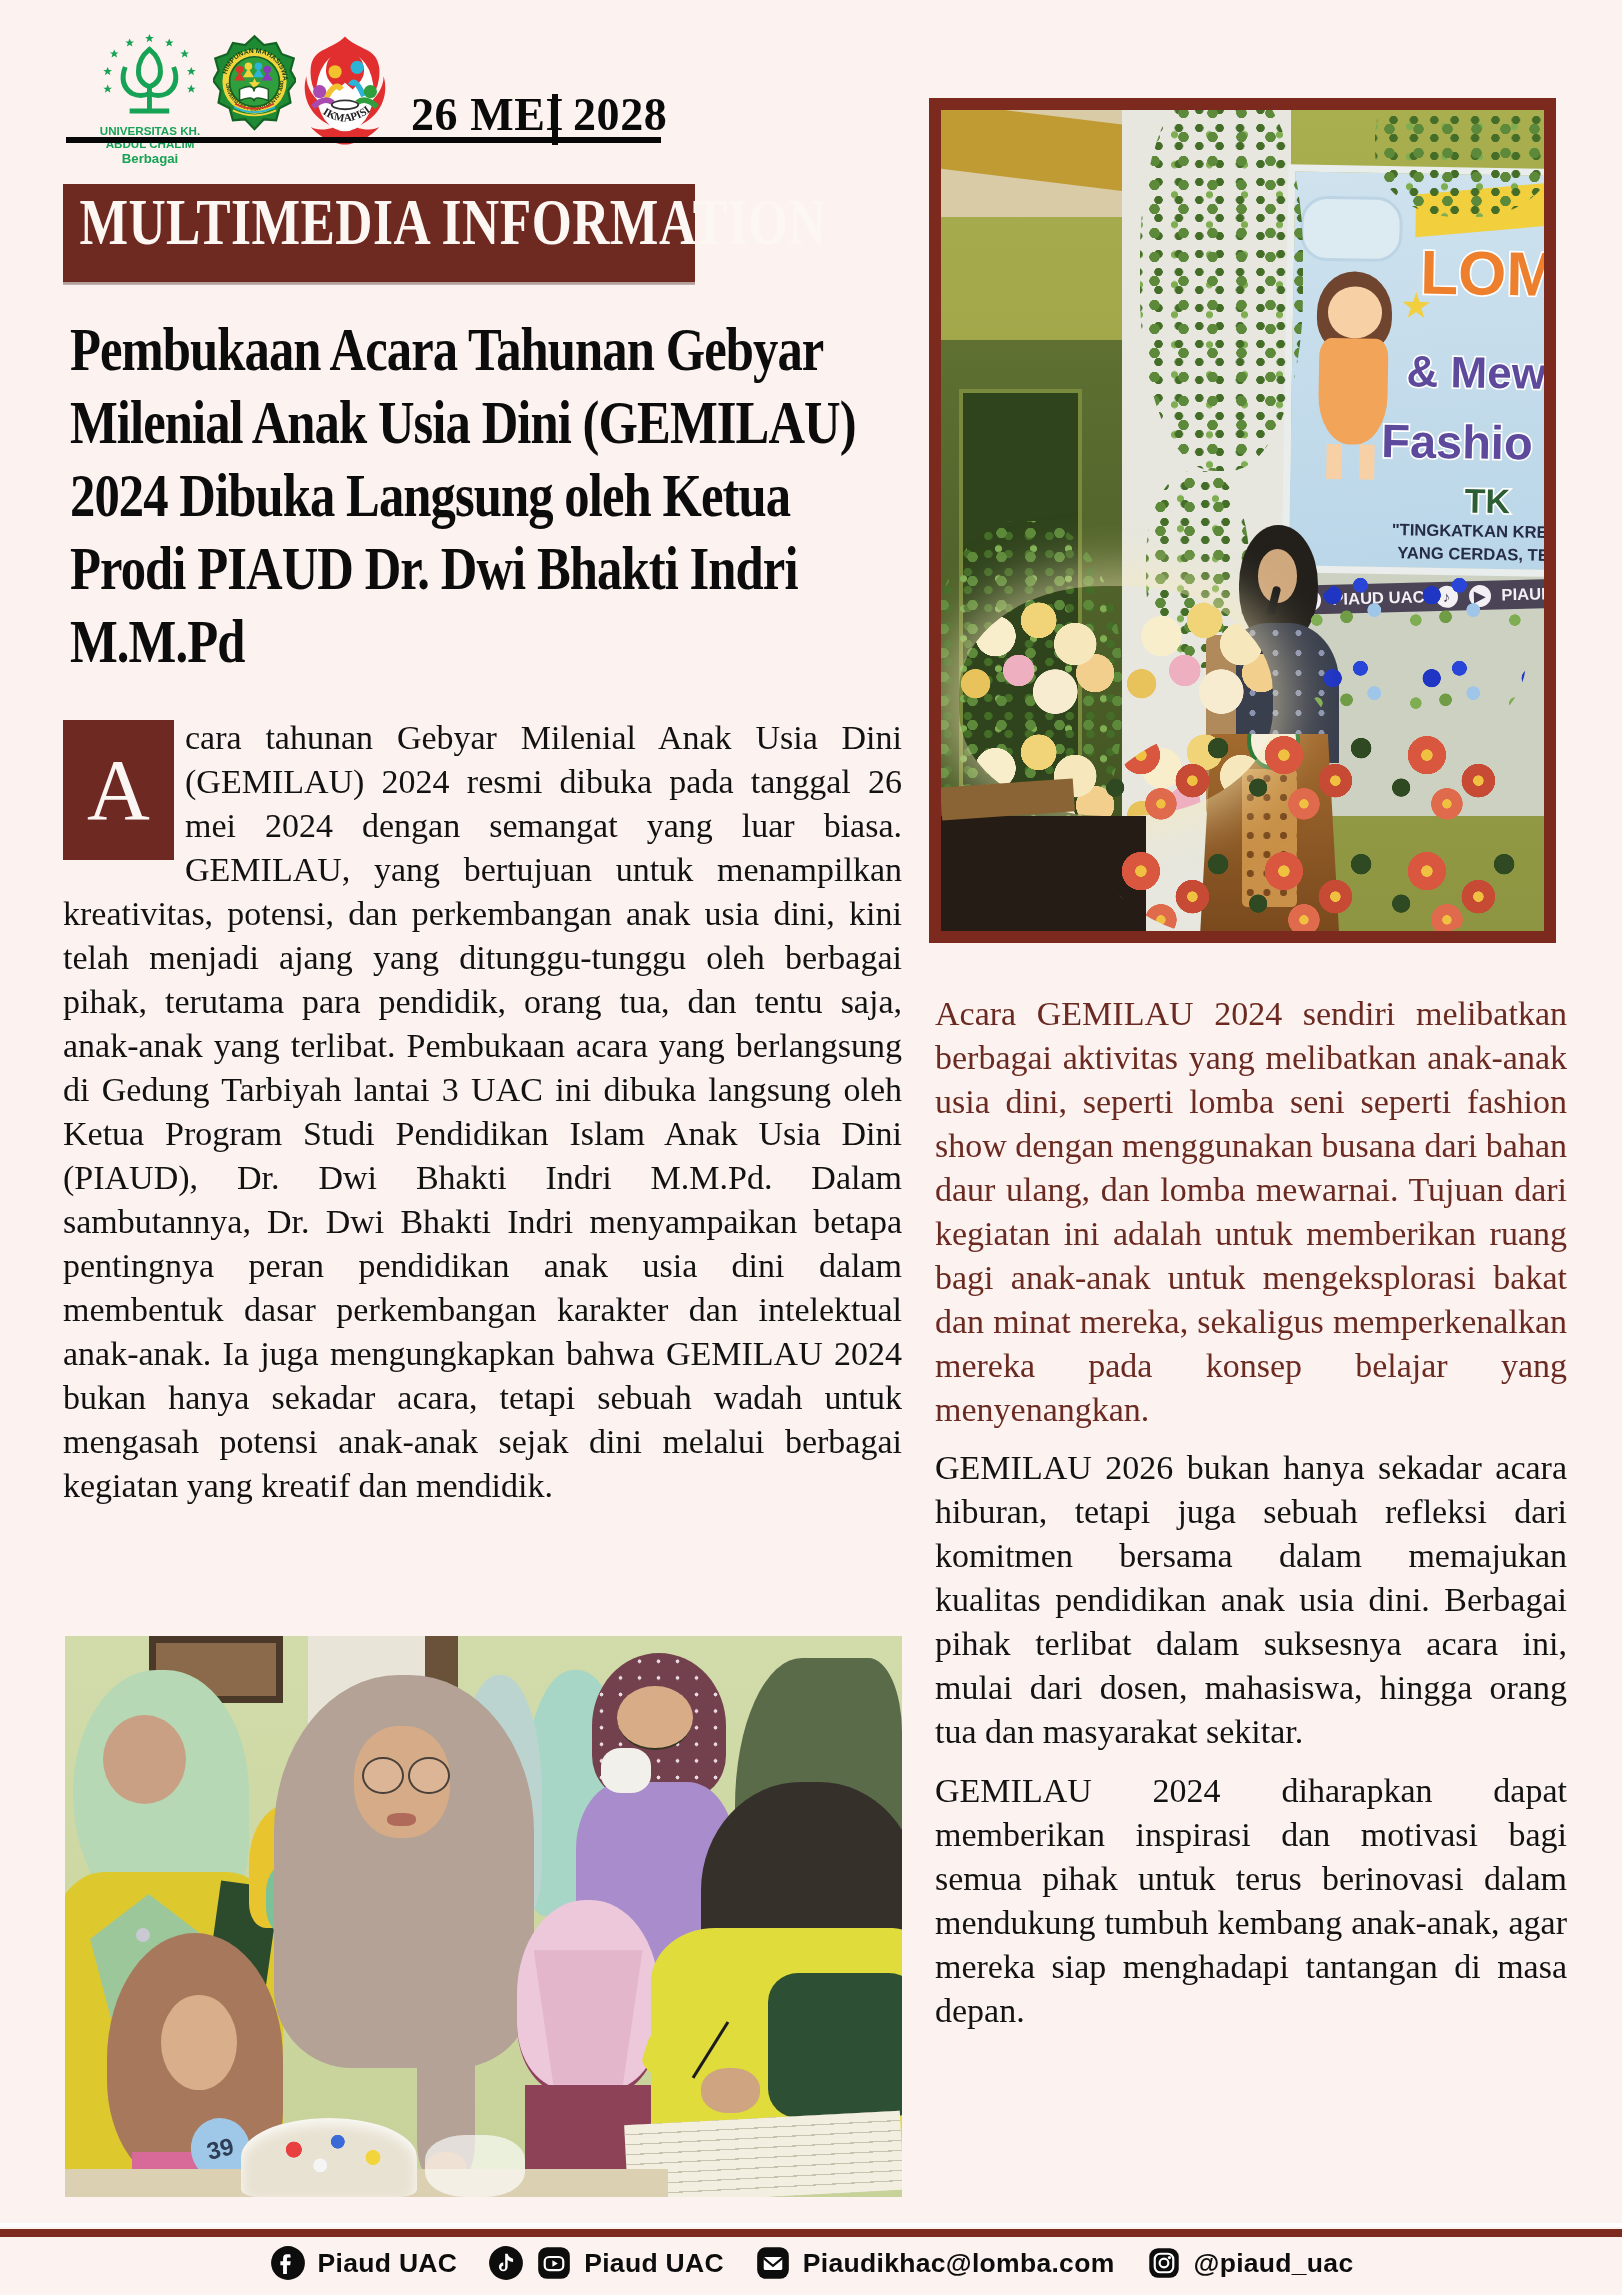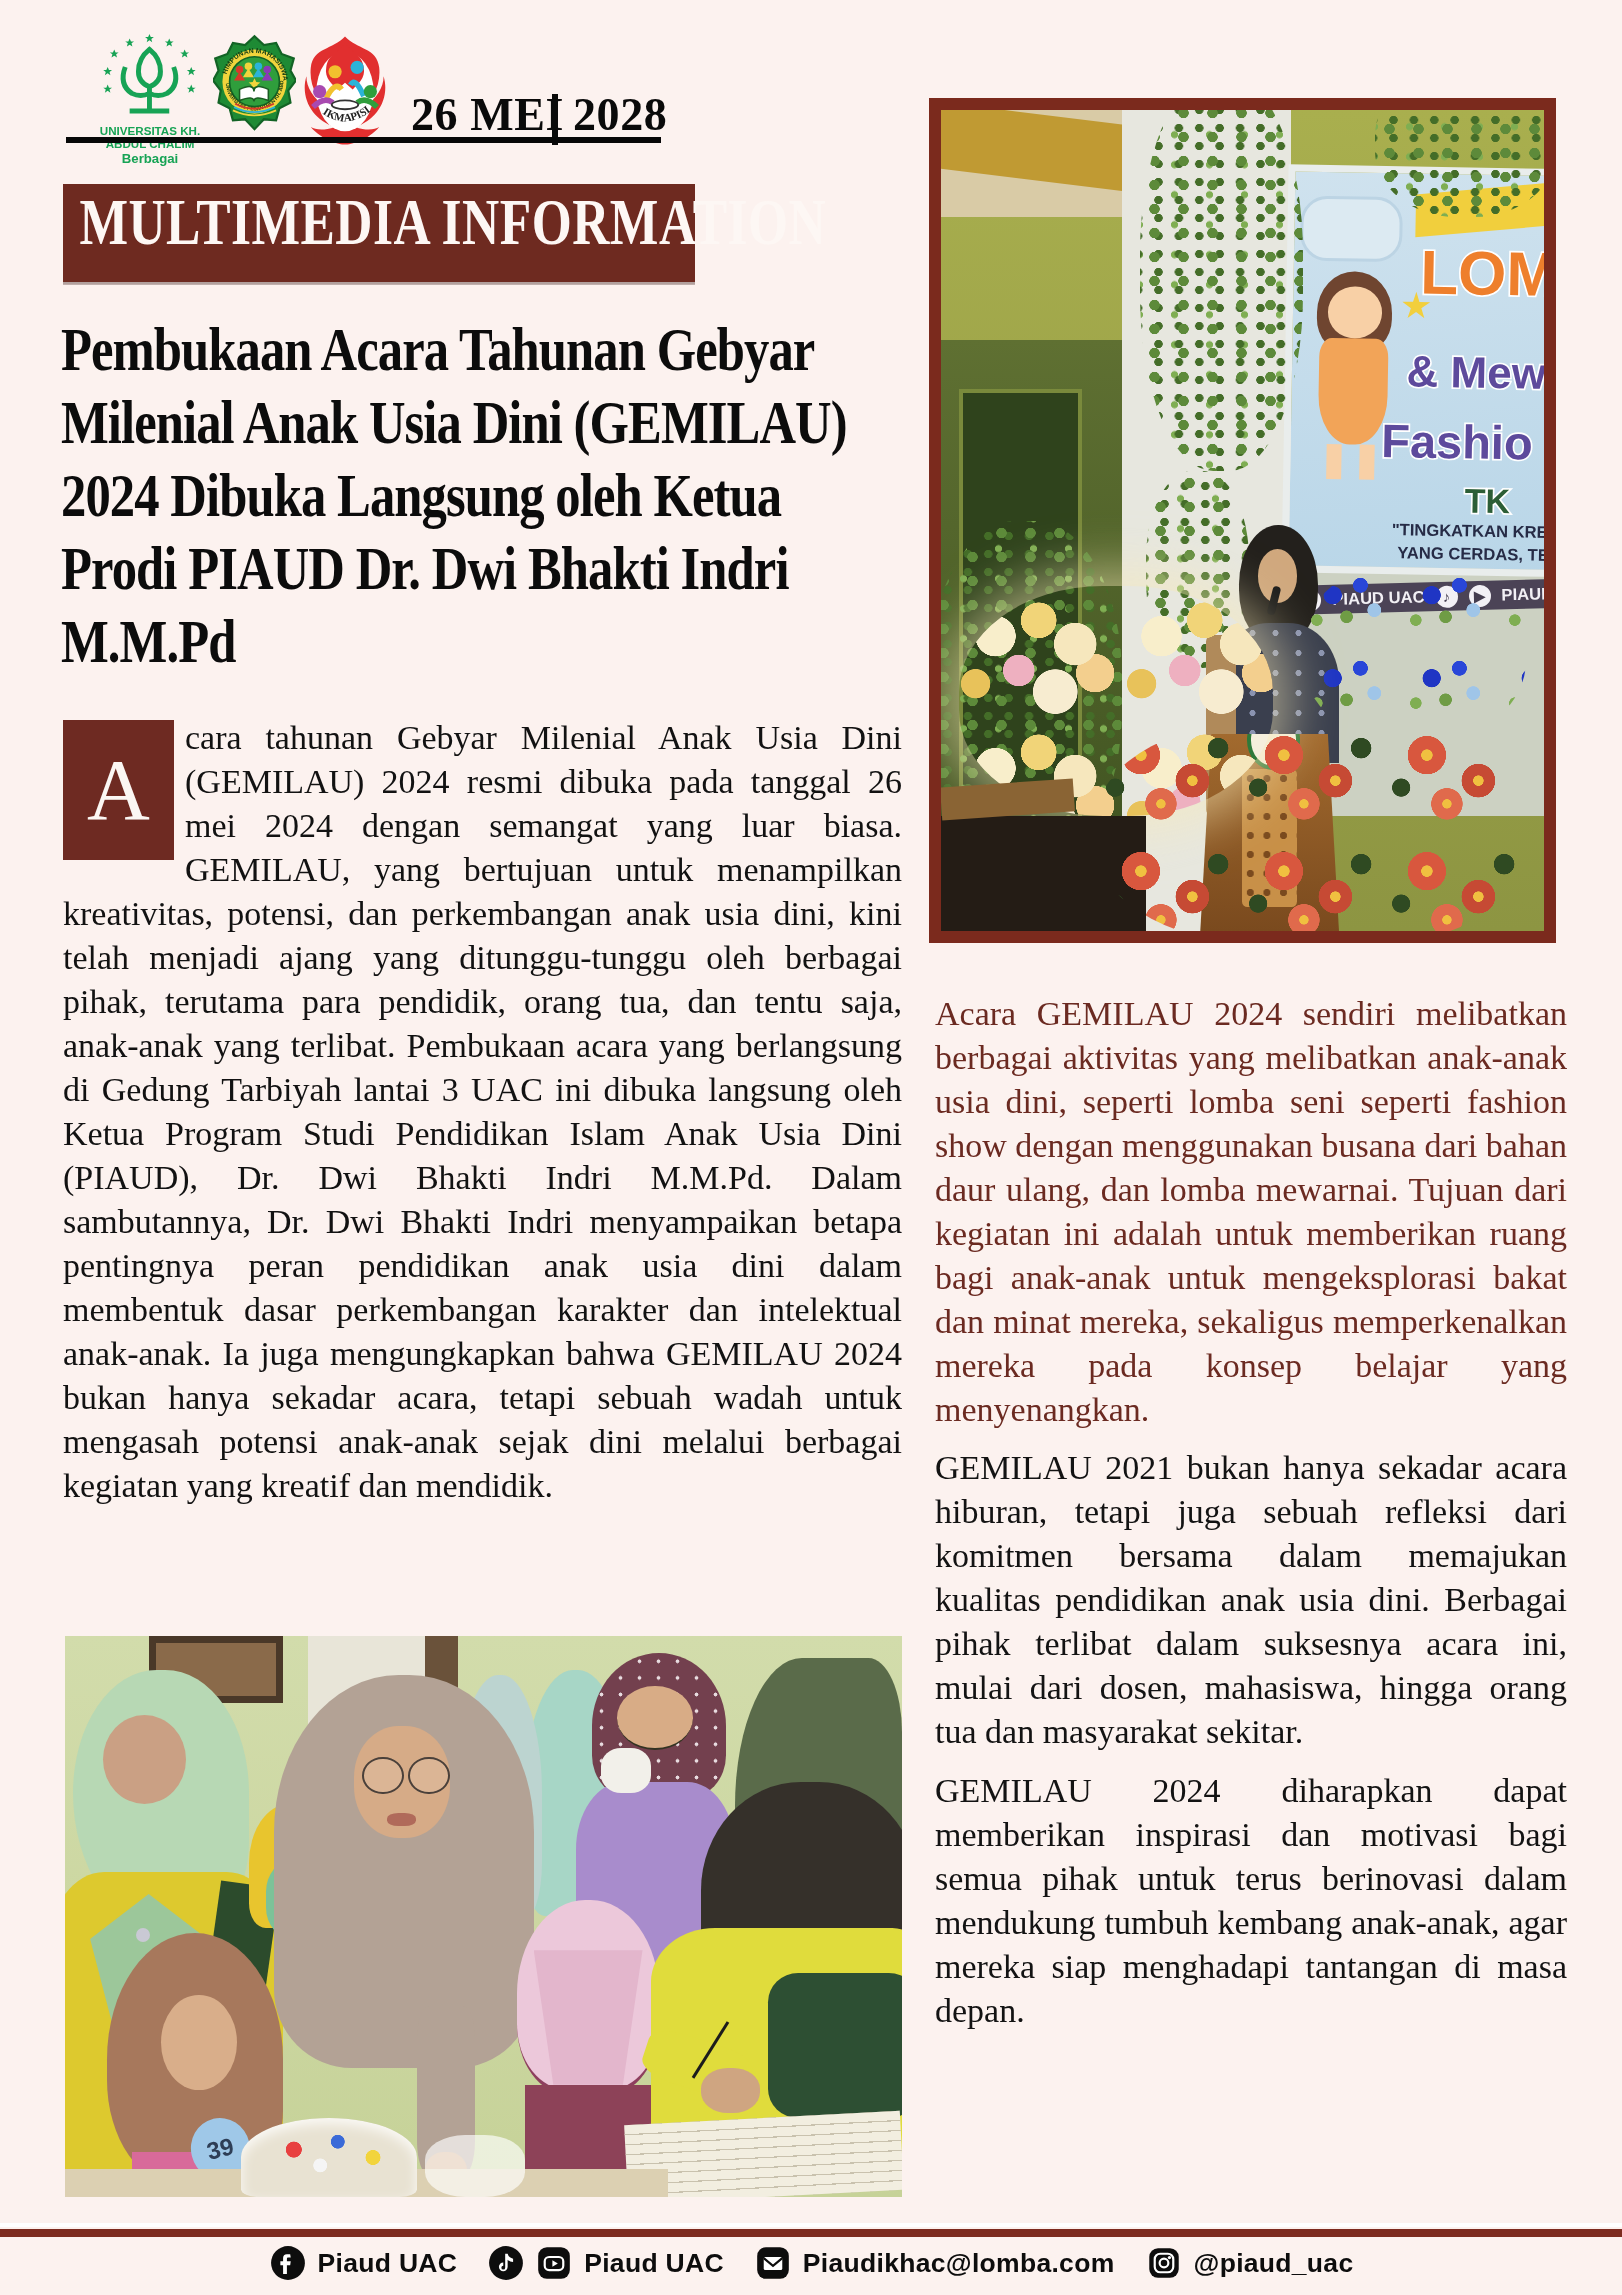--- a/index.html
+++ b/index.html
@@ -16,21 +16,21 @@
   .header-rule{height:6px;background:#070707;}
 
   
   .banner{left:63px;top:184px;width:632px;height:98px;background:#6e2a20;
           box-shadow:0 2.8px 0 rgba(40,10,5,.35);display:flex;align-items:flex-start;}
   .banner span{display:inline-block;color:#fdf7f4;font-weight:bold;font-size:66px;
                white-space:nowrap;transform:scaleX(.78);transform-origin:0 50%;
                padding-left:21px;letter-spacing:0.6px;}
 
   
-  .headline{left:61px;top:313px;width:861px;}
+  .headline{left:70px;top:313px;width:861px;}
   .headline div{font-size:61px;font-weight:bold;line-height:73px;letter-spacing:-1.1px;
                 white-space:nowrap;transform:scaleX(.83);transform-origin:0 50%;color:#0c0c0c;}
 
   
   .article{left:63px;top:716px;width:839px;font-size:34px;line-height:44px;
            text-align:justify;color:#121212;}
   .dropcap{float:left;width:111px;height:140px;background:#6e2a22;color:#fbf6f3;
            margin:4.4px 11px 7.7px 0;display:flex;align-items:center;justify-content:center;
            font-size:87px;font-weight:normal;}
 
@@ -256,21 +256,21 @@
     <div class="abs flowers-blue" style="left:60%;top:55%;width:37%;height:22%;"></div>
     <div class="abs foliage" style="left:-2%;top:50%;width:32%;height:42%;"></div>
     <div class="abs flowers-warm" style="left:3%;top:58%;width:52%;height:28%;box-shadow:0 0 50px 16.6px rgba(248,233,184,.55);"></div>
     <div class="abs" style="left:0;top:86%;width:34%;height:14%;background:#241c15;"></div>
     <div class="abs" style="left:0;top:82%;width:22%;height:4%;background:#8a6434;transform:rotate(-4deg);"></div>
     <div class="abs flowers-red" style="left:26%;top:74%;width:72%;height:28%;"></div>
   </div>
 
   <div class="abs rightcol">
     <p class="p-maroon">Acara GEMILAU 2024 sendiri melibatkan berbagai aktivitas yang melibatkan anak-anak usia dini, seperti lomba seni seperti fashion show dengan menggunakan busana dari bahan daur ulang, dan lomba mewarnai. Tujuan dari kegiatan ini adalah untuk memberikan ruang bagi anak-anak untuk mengeksplorasi bakat dan minat mereka, sekaligus memperkenalkan mereka pada konsep belajar yang menyenangkan.</p>
-    <p>GEMILAU 2021 bukan hanya sekadar acara hiburan, tetapi juga sebuah refleksi dari komitmen bersama dalam memajukan kualitas pendidikan anak usia dini. Berbagai pihak terlibat dalam suksesnya acara ini, mulai dari dosen, mahasiswa, hingga orang tua dan masyarakat sekitar.</p>
+    <p>GEMILAU 2026 bukan hanya sekadar acara hiburan, tetapi juga sebuah refleksi dari komitmen bersama dalam memajukan kualitas pendidikan anak usia dini. Berbagai pihak terlibat dalam suksesnya acara ini, mulai dari dosen, mahasiswa, hingga orang tua dan masyarakat sekitar.</p>
     <p>GEMILAU 2024 diharapkan dapat memberikan inspirasi dan motivasi bagi semua pihak untuk terus berinovasi dalam mendukung tumbuh kembang anak-anak, agar mereka siap menghadapi tantangan di masa depan.</p>
   </div>
 
   <div class="abs photo-bottom">
     <div class="abs" style="left:10%;top:0;width:16%;height:12%;border:7.7px solid #4a3828;background:#8a6a4a;box-sizing:border-box;"></div>
     <div class="abs" style="left:29%;top:0;width:14%;height:30%;background:#e8e5d8;"></div>
     <div class="abs" style="left:43%;top:0;width:4%;height:26%;background:#6a523a;"></div>
 
     <div class="abs" style="left:55%;top:6%;width:12%;height:44%;background:#a7d6c6;border-radius:48% 48% 20% 20%;"></div>
     <div class="abs" style="left:63%;top:3%;width:16%;height:26%;background:#73404e;border-radius:50% 50% 30% 30%;background-image:radial-gradient(circle,#e8dce0 0 1.7px,transparent 2.2px);background-size:19px 16.6px;"></div>

